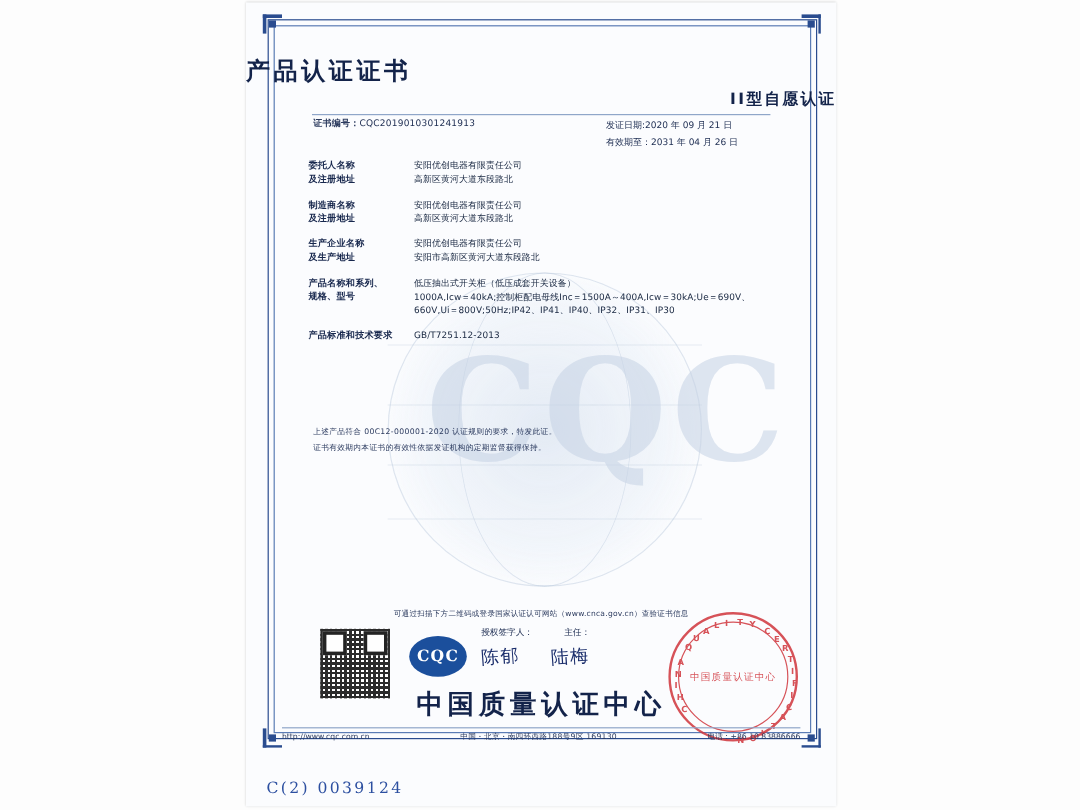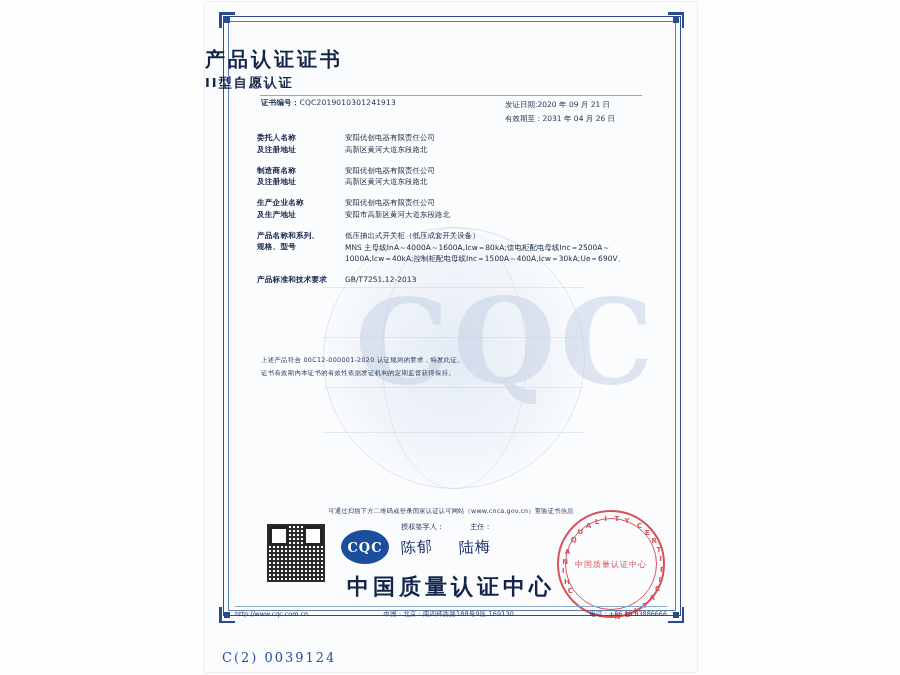--- a/index.html
+++ b/index.html
@@ -106,21 +106,21 @@
     font-size: 20px;
     font-weight: bold;
     letter-spacing: 3px;
     color: #13234a;
     font-family: "DejaVu Sans", "Liberation Sans", sans-serif;
   }
   .title-sub {
     position: absolute;
     left: 0; right: 0;
     top: 72px;
-    text-align: left;
+    text-align: right;
     font-size: 13px;
     font-weight: bold;
     letter-spacing: 2px;
     color: #13234a;
   }
   .hdr-rule {
     position: absolute;
     left: 55px;
     width: 382px;
     top: 93px;
@@ -425,22 +425,22 @@
         </div>
       </div>
 
       <div class="row wrap">
         <div class="label">
           <div>产品名称和系列、</div>
           <div>规格、型号</div>
         </div>
         <div class="value">
           <div>低压抽出式开关柜（低压成套开关设备）</div>
-          <div>MNS 主母线InA～4000A～1600A,Icw＝80kA;馈电柜配电母线Inc＝2500A～</div>
           <div>1000A,Icw＝40kA;控制柜配电母线Inc＝1500A～400A,Icw＝30kA;Ue＝690V、</div>
+          <div>660V,Ui＝800V;50Hz;IP42、IP41、IP40、IP32、IP31、IP30</div>
         </div>
       </div>
 
       <div class="row" style="margin-top:6px">
         <div class="label">
           <div>产品标准和技术要求</div>
         </div>
         <div class="value">
           <div>GB/T7251.12-2013</div>
         </div>

